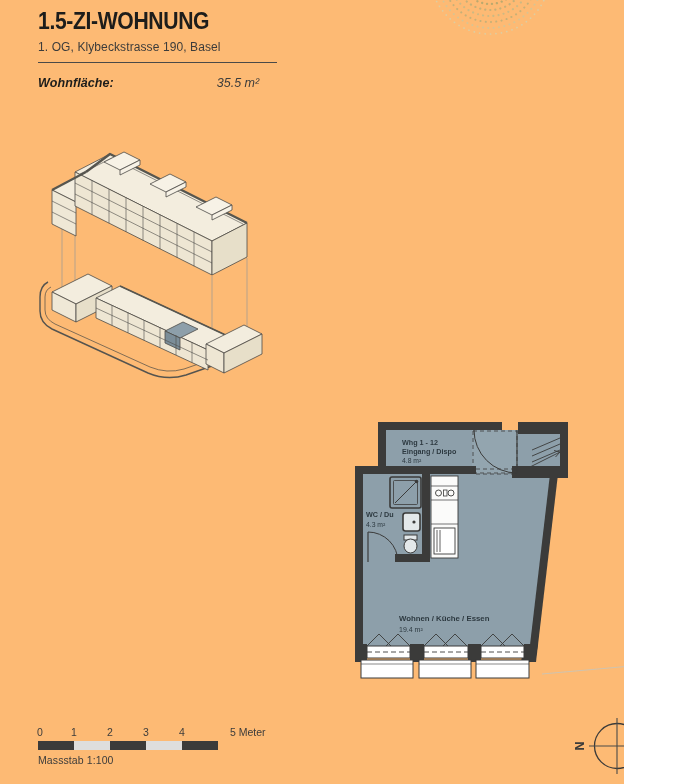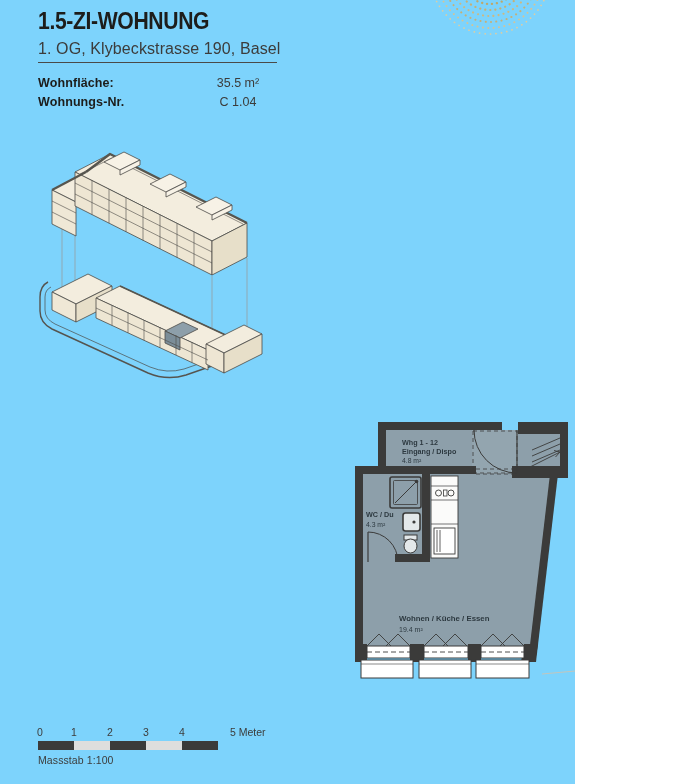--- a/index.html
+++ b/index.html
@@ -1,28 +1,28 @@
 <!DOCTYPE html>
 <html><head>
 <meta charset="utf-8">
 <style>
   * { margin:0; padding:0; box-sizing:border-box; }
   html,body { background:#fff; }
   body { font-family:"Liberation Sans", sans-serif; color:#3c3c3b; }
-  .page { position:relative; width:575px; height:784px; background:#7dd3fc; overflow:hidden; }
+  .page { position:relative; width:624px; height:784px; background:#fdba74; overflow:hidden; }
 
   
   .hdr { position:absolute; left:38px; top:8px; width:280px; }
   .title { font-size:23px; font-weight:bold; color:#1d1d1b; letter-spacing:-0.4px;
            display:inline-block; transform:scaleX(0.92); transform-origin:left; white-space:nowrap; }
-  .subtitle { margin-top:5px; font-size:16px; color:#3c3c3b; letter-spacing:0.1px; }
+  .subtitle { margin-top:5px; font-size:12px; color:#3c3c3b; letter-spacing:0.1px; }
   .rule { position:absolute; left:38px; top:62px; width:239px; height:0; border-top:1.2px solid #4a4a48; }
 
   .facts { position:absolute; left:38px; top:74px; width:260px; font-size:12.5px; }
-  .fact-row { position:relative; height:19px; line-height:19px; }
+  .fact-row { position:relative; height:19px; line-height:19px;font-style:italic; }
   .fact-label { font-weight:bold; color:#1d1d1b; letter-spacing:0.1px; }
   .fact-value { position:absolute; left:150px; width:100px; text-align:center; color:#3c3c3b; }
 
   
   .dots { position:absolute; left:424px; top:0; }
 
   
   .iso { position:absolute; left:30px; top:140px; }
 
   
@@ -68,24 +68,20 @@
   <div class="hdr">
     <div><span class="title">1.5-ZI-WOHNUNG</span></div>
     <div class="subtitle">1. OG, Klybeckstrasse 190, Basel</div>
   </div>
   <div class="rule"></div>
 
   <div class="facts">
     <div class="fact-row">
       <span class="fact-label">Wohnfläche:</span>
       <span class="fact-value">35.5 m²</span>
-    </div>
-    <div class="fact-row">
-      <span class="fact-label">Wohnungs-Nr.</span>
-      <span class="fact-value">C 1.04</span>
     </div>
   </div>
 
   <svg class="iso" width="234" height="245" viewBox="0 0 234 245">
     <g stroke="#4b4a46" stroke-width="0.8" fill="none" stroke-linejoin="round">
 
       <g stroke="#9a9a96" stroke-width="0.7">
         <line x1="32" y1="55" x2="32" y2="150"></line>
         <line x1="45" y1="68" x2="45" y2="158"></line>
         <line x1="217" y1="118" x2="217" y2="203"></line>

